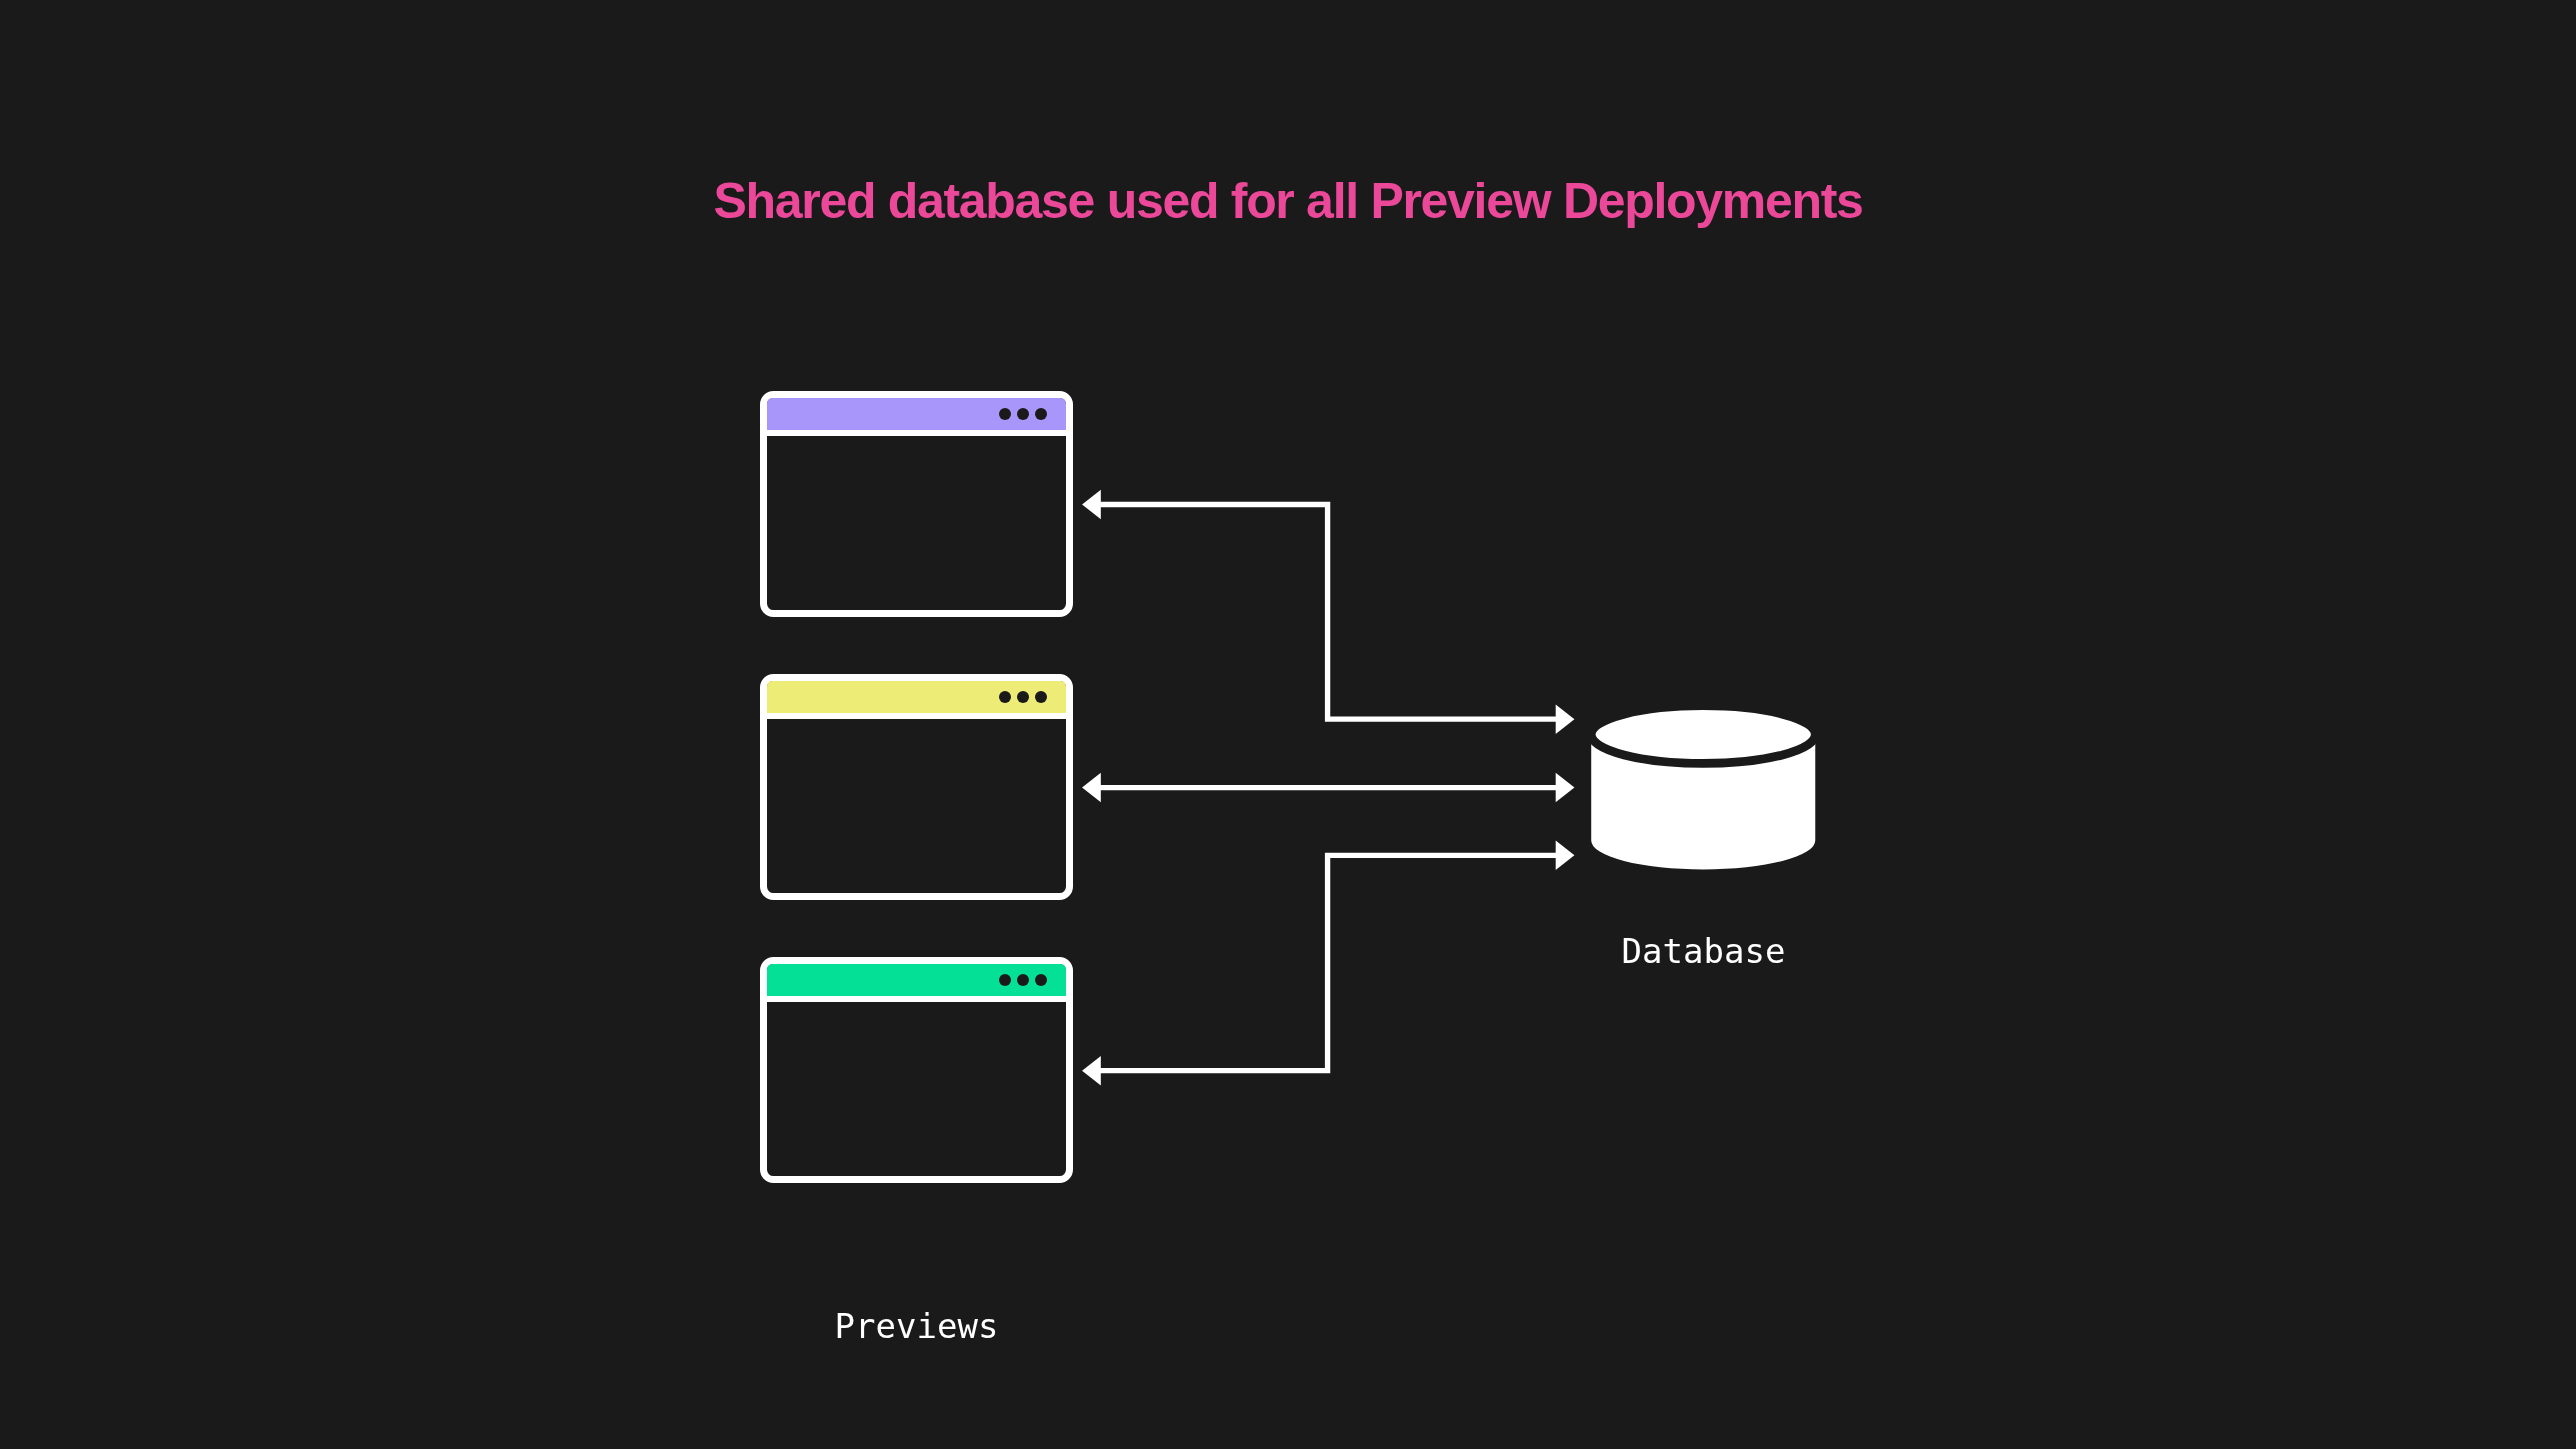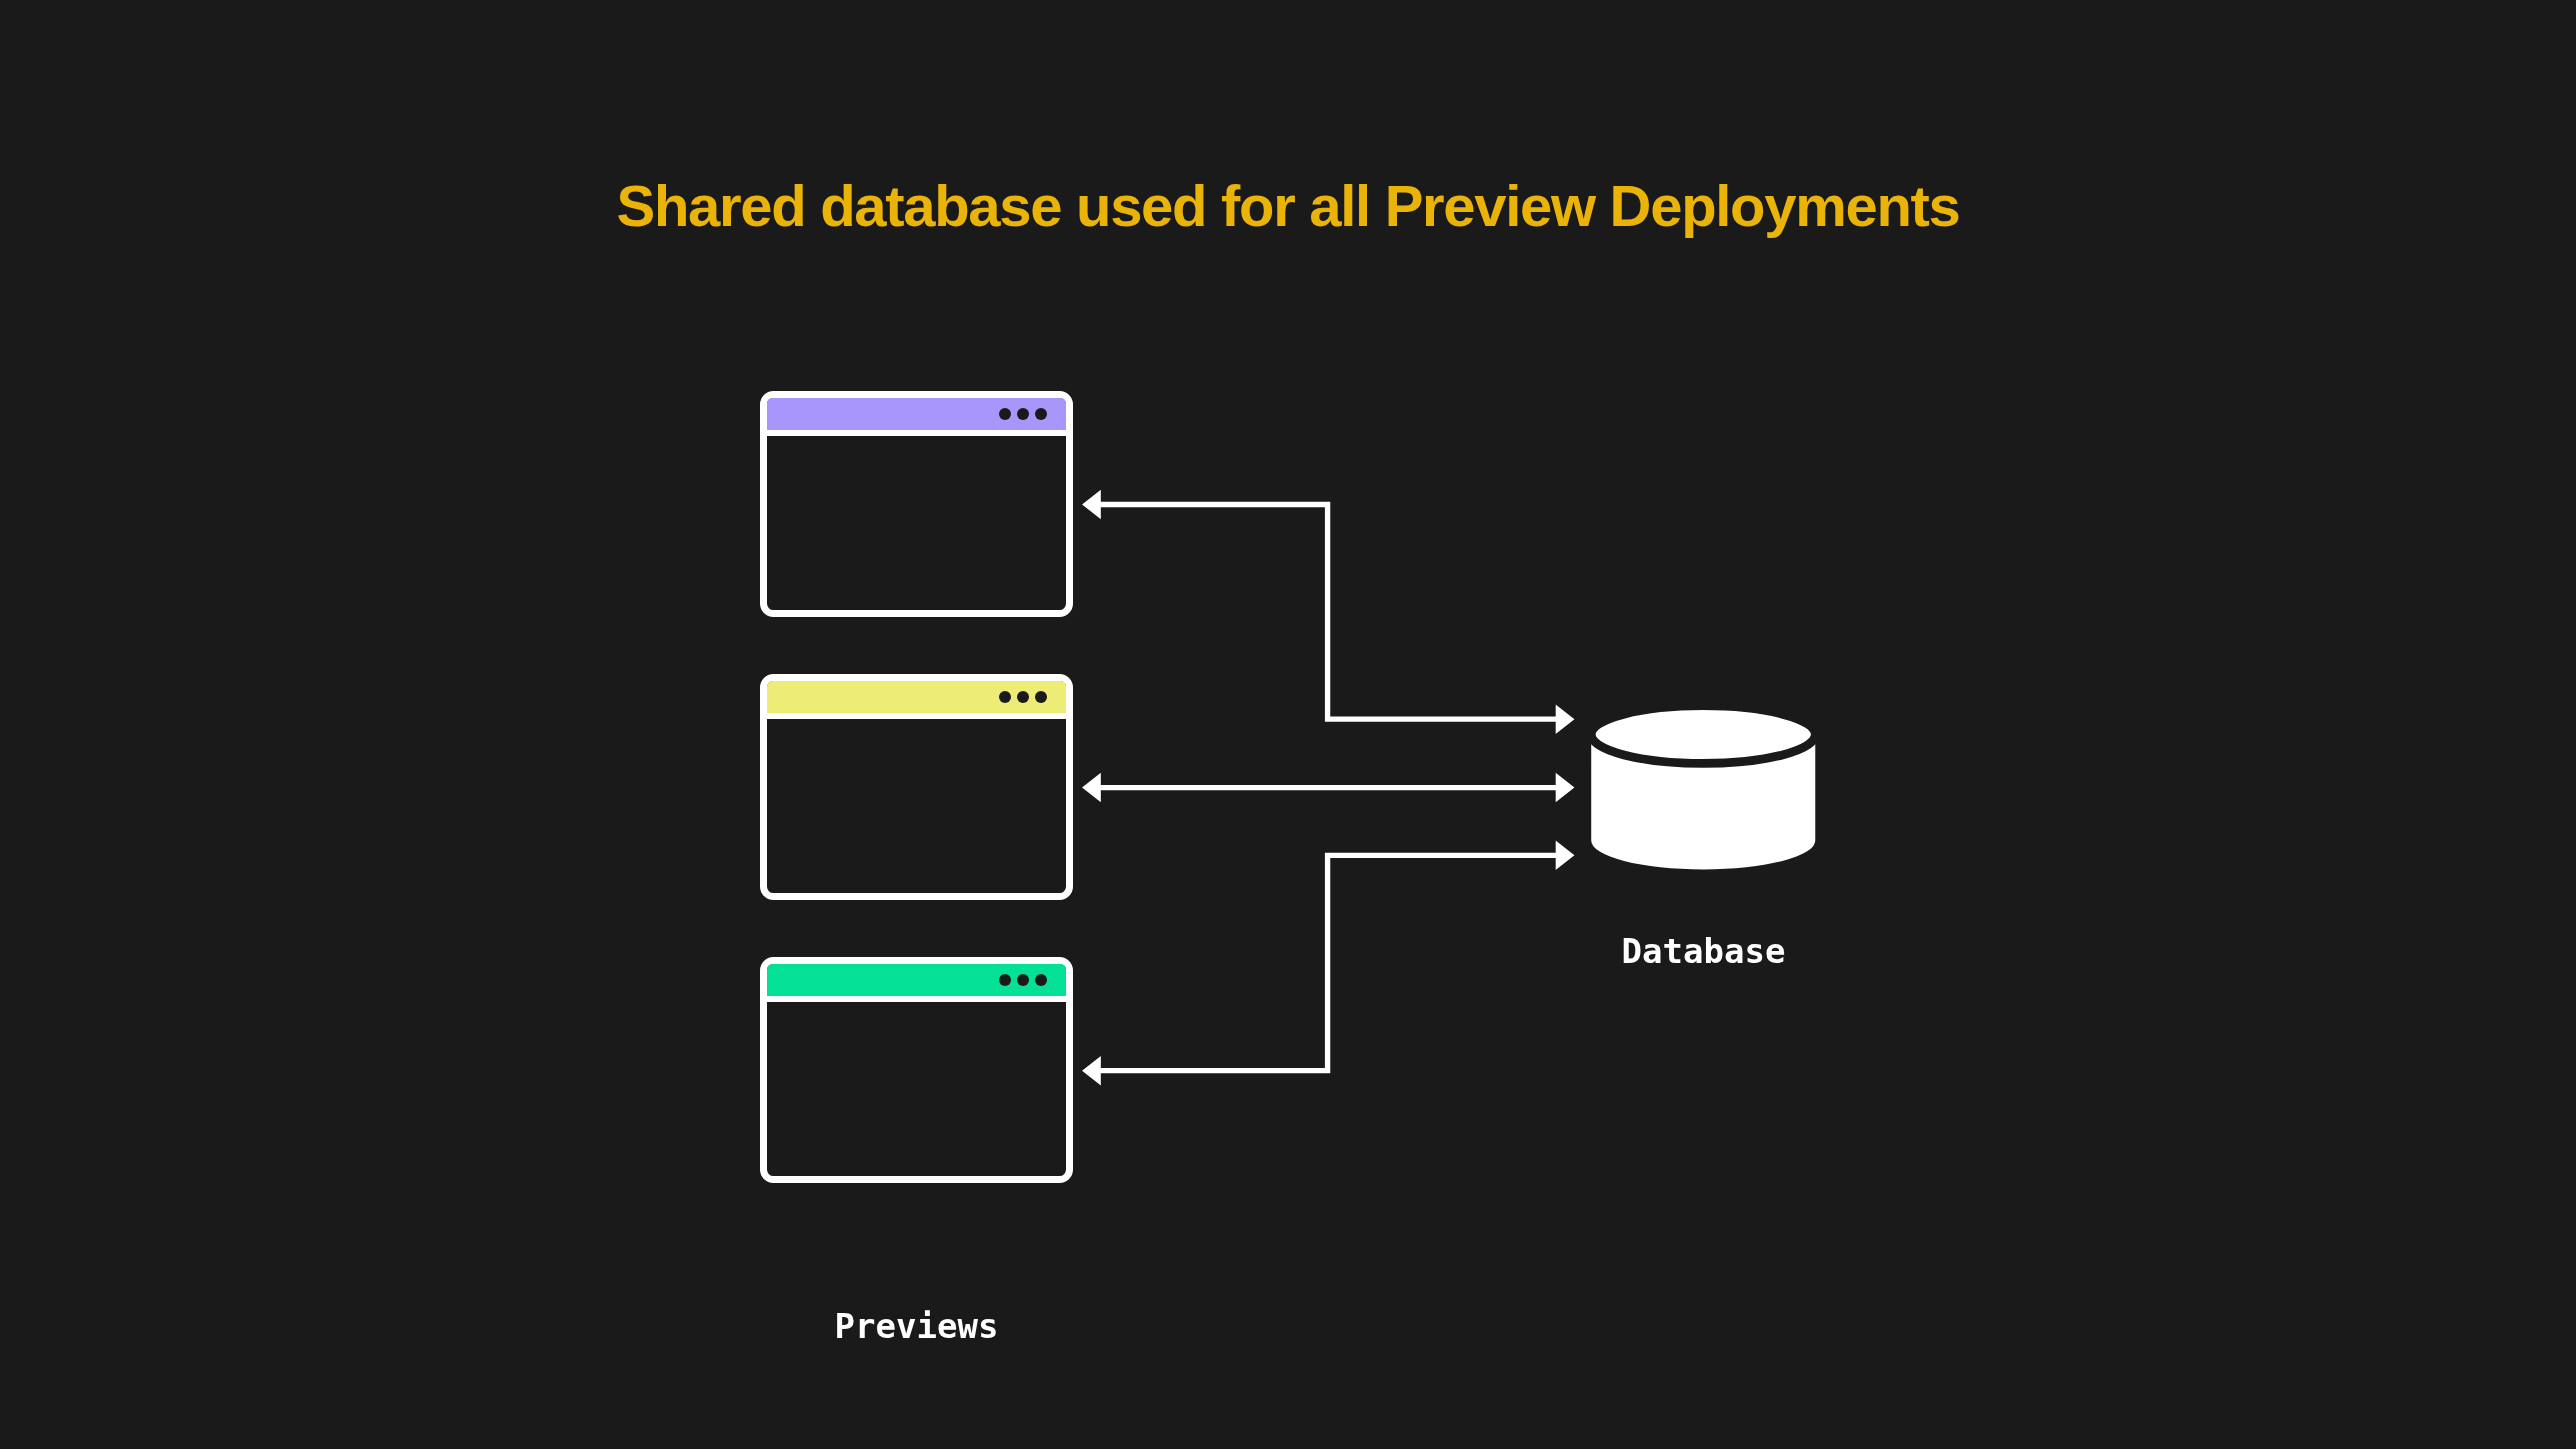--- a/index.html
+++ b/index.html
@@ -13,22 +13,22 @@
     height: 1449px;
     overflow: hidden;
     font-family: "Liberation Sans", sans-serif;
   }
   .title {
     position: absolute;
     top: 170px;
     left: 0;
     width: 100%;
     text-align: center;
-    color: #eab308;
-    font-size: 58px;
+    color: #ec4899;
+    font-size: 50px;
     font-weight: 700;
     letter-spacing: -1.3px;
     line-height: 1.25;
   }
   .window {
     position: absolute;
     left: 760px;
     width: 313px;
     height: 226px;
     box-sizing: border-box;
@@ -68,21 +68,21 @@
   .arrow-line {
     fill: none;
     stroke-width: 8px;
   }
   .lid { stroke-width: 13px; }
   .mono-label {
     position: absolute;
     color: #ffffff;
     font-family: "DejaVu Sans Mono", monospace;
     font-size: 34px;
-    font-weight: 700;
+    font-weight: 400;
     text-align: center;
     line-height: 40px;
   }
   #previews-label { left: 760px; width: 313px; top: 1306px; }
   #database-label { left: 1536px; width: 335px; top: 931px; }
 </style>
 </head>
 <body>
 
 <div id="canvas" style="background: rgb(27, 26, 26);">

